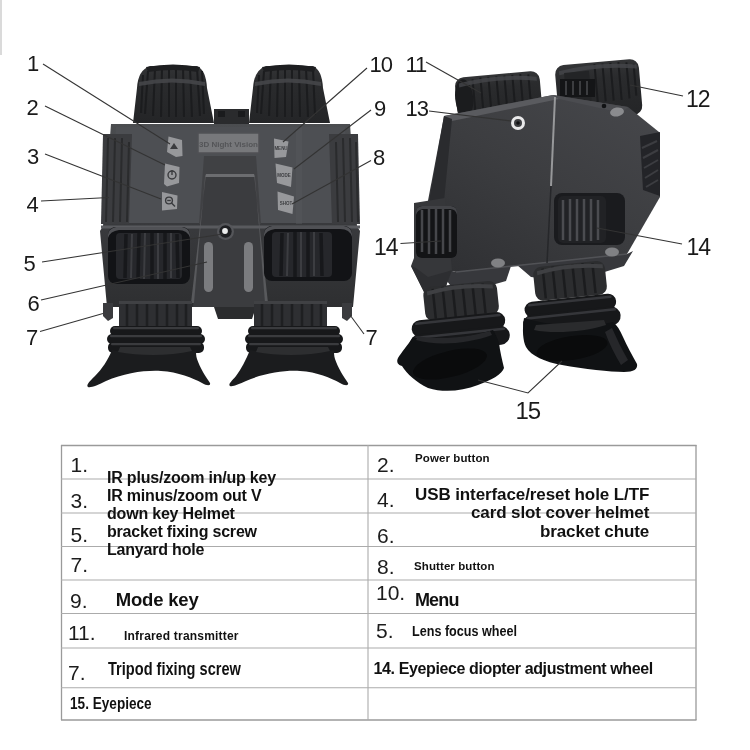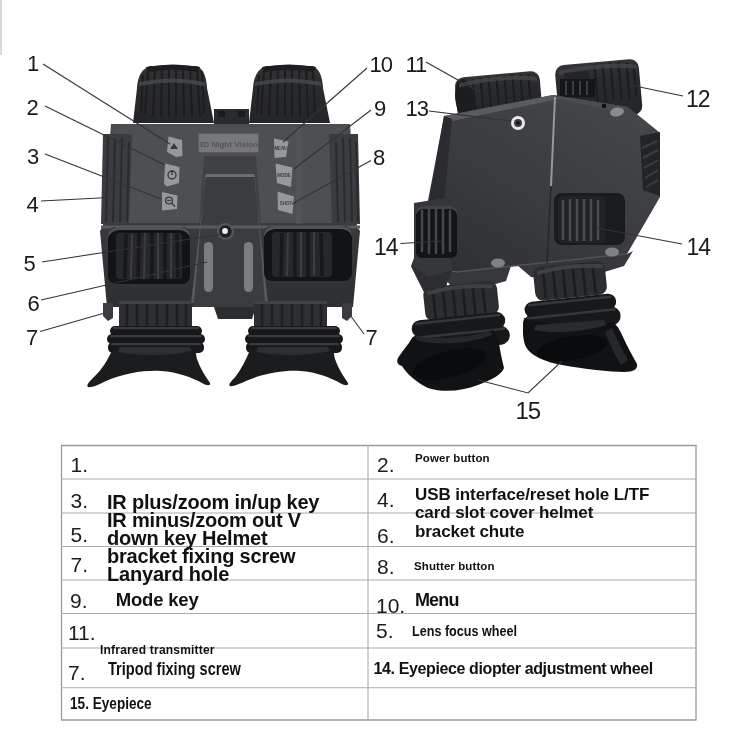--- a/index.html
+++ b/index.html
@@ -415,26 +415,26 @@
 <div class="abs num" style="left:70.5px;top:489.5px;">3.</div>
 <div class="abs num" style="left:70.5px;top:523.5px;">5.</div>
 <div class="abs num" style="left:70.5px;top:553.5px;">7.</div>
 <div class="abs num" style="left:70px;top:590.3px;">9.</div>
 <div class="abs num" style="left:68px;top:622.3px;">11.</div>
 <div class="abs num" style="left:68px;top:661.9px;">7.</div>
 <div class="abs num" style="left:377px;top:453.5px;">2.</div>
 <div class="abs num" style="left:377px;top:488.8px;">4.</div>
 <div class="abs num" style="left:377px;top:524.8px;">6.</div>
 <div class="abs num" style="left:377px;top:555.8px;">8.</div>
-<div class="abs num" style="left:376px;top:595px;text-align:right;">10.</div>
+<div class="abs num" style="left:376px;top:582px;text-align:right;">10.</div>
 <div class="abs num" style="left:376px;top:619.8px;">5.</div>
 
-<div class="abs b" style="left:107px;top:469.4px;font-size:20px;line-height:18px;letter-spacing:-0.2px;margin-top:24px;">IR plus/zoom in/up key<br>IR minus/zoom out V<br>down key Helmet<br>bracket fixing screw<br>Lanyard hole</div>
-<div class="abs b" style="left:415px;top:485.5px;font-size:17px;line-height:18.6px;letter-spacing:-0.1px;">USB interface/reset hole L/TF<br>card slot cover helmet<br>bracket chute</div>
+<div class="abs b" style="left:107px;top:469.4px;font-size:16px;line-height:18px;letter-spacing:-0.2px;">IR plus/zoom in/up key<br>IR minus/zoom out V<br>down key Helmet<br>bracket fixing screw<br>Lanyard hole</div>
+<div class="abs b" style="left:415px;top:485.5px;font-size:17px;line-height:18.6px;letter-spacing:-0.1px;text-align:right;">USB interface/reset hole L/TF<br>card slot cover helmet<br>bracket chute</div>
 <div class="abs b" style="left:415px;top:453px;font-size:11.5px;line-height:11.5px;letter-spacing:0.1px;">Power button</div>
 <div class="abs b" style="left:414px;top:561.3px;font-size:11.5px;line-height:11.5px;letter-spacing:0.1px;">Shutter button</div>
 <div class="abs b" style="left:104.8px;top:591.4px;font-size:18.5px;line-height:18.5px;letter-spacing:-0.2px;margin-left:11px;">Mode key</div>
 <div class="abs b" style="left:414.9px;top:590.6px;font-size:18px;line-height:18px;letter-spacing:-0.8px;">Menu</div>
-<div class="abs b" style="left:100px;top:630.4px;font-size:12px;line-height:12px;letter-spacing:0.2px;margin-top:14px;">Infrared transmitter</div>
+<div class="abs b" style="left:124px;top:630.4px;font-size:12px;line-height:12px;letter-spacing:0.2px;">Infrared transmitter</div>
 <div class="abs b" style="left:412px;top:622.7px;font-size:15px;line-height:15px;transform:scaleX(0.84);">Lens focus wheel</div>
 <div class="abs b" style="left:108px;top:659.6px;font-size:18px;line-height:18px;transform:scaleX(0.81);">Tripod fixing screw</div>
 <div class="abs b" style="left:373.5px;top:663.2px;font-size:16px;line-height:12px;letter-spacing:-0.38px;">14. Eyepiece diopter adjustment wheel</div>
 <div class="abs b" style="left:69.5px;top:695.4px;font-size:17px;line-height:17px;transform:scaleX(0.8);">15. Eyepiece</div>
 
 </body></html>

